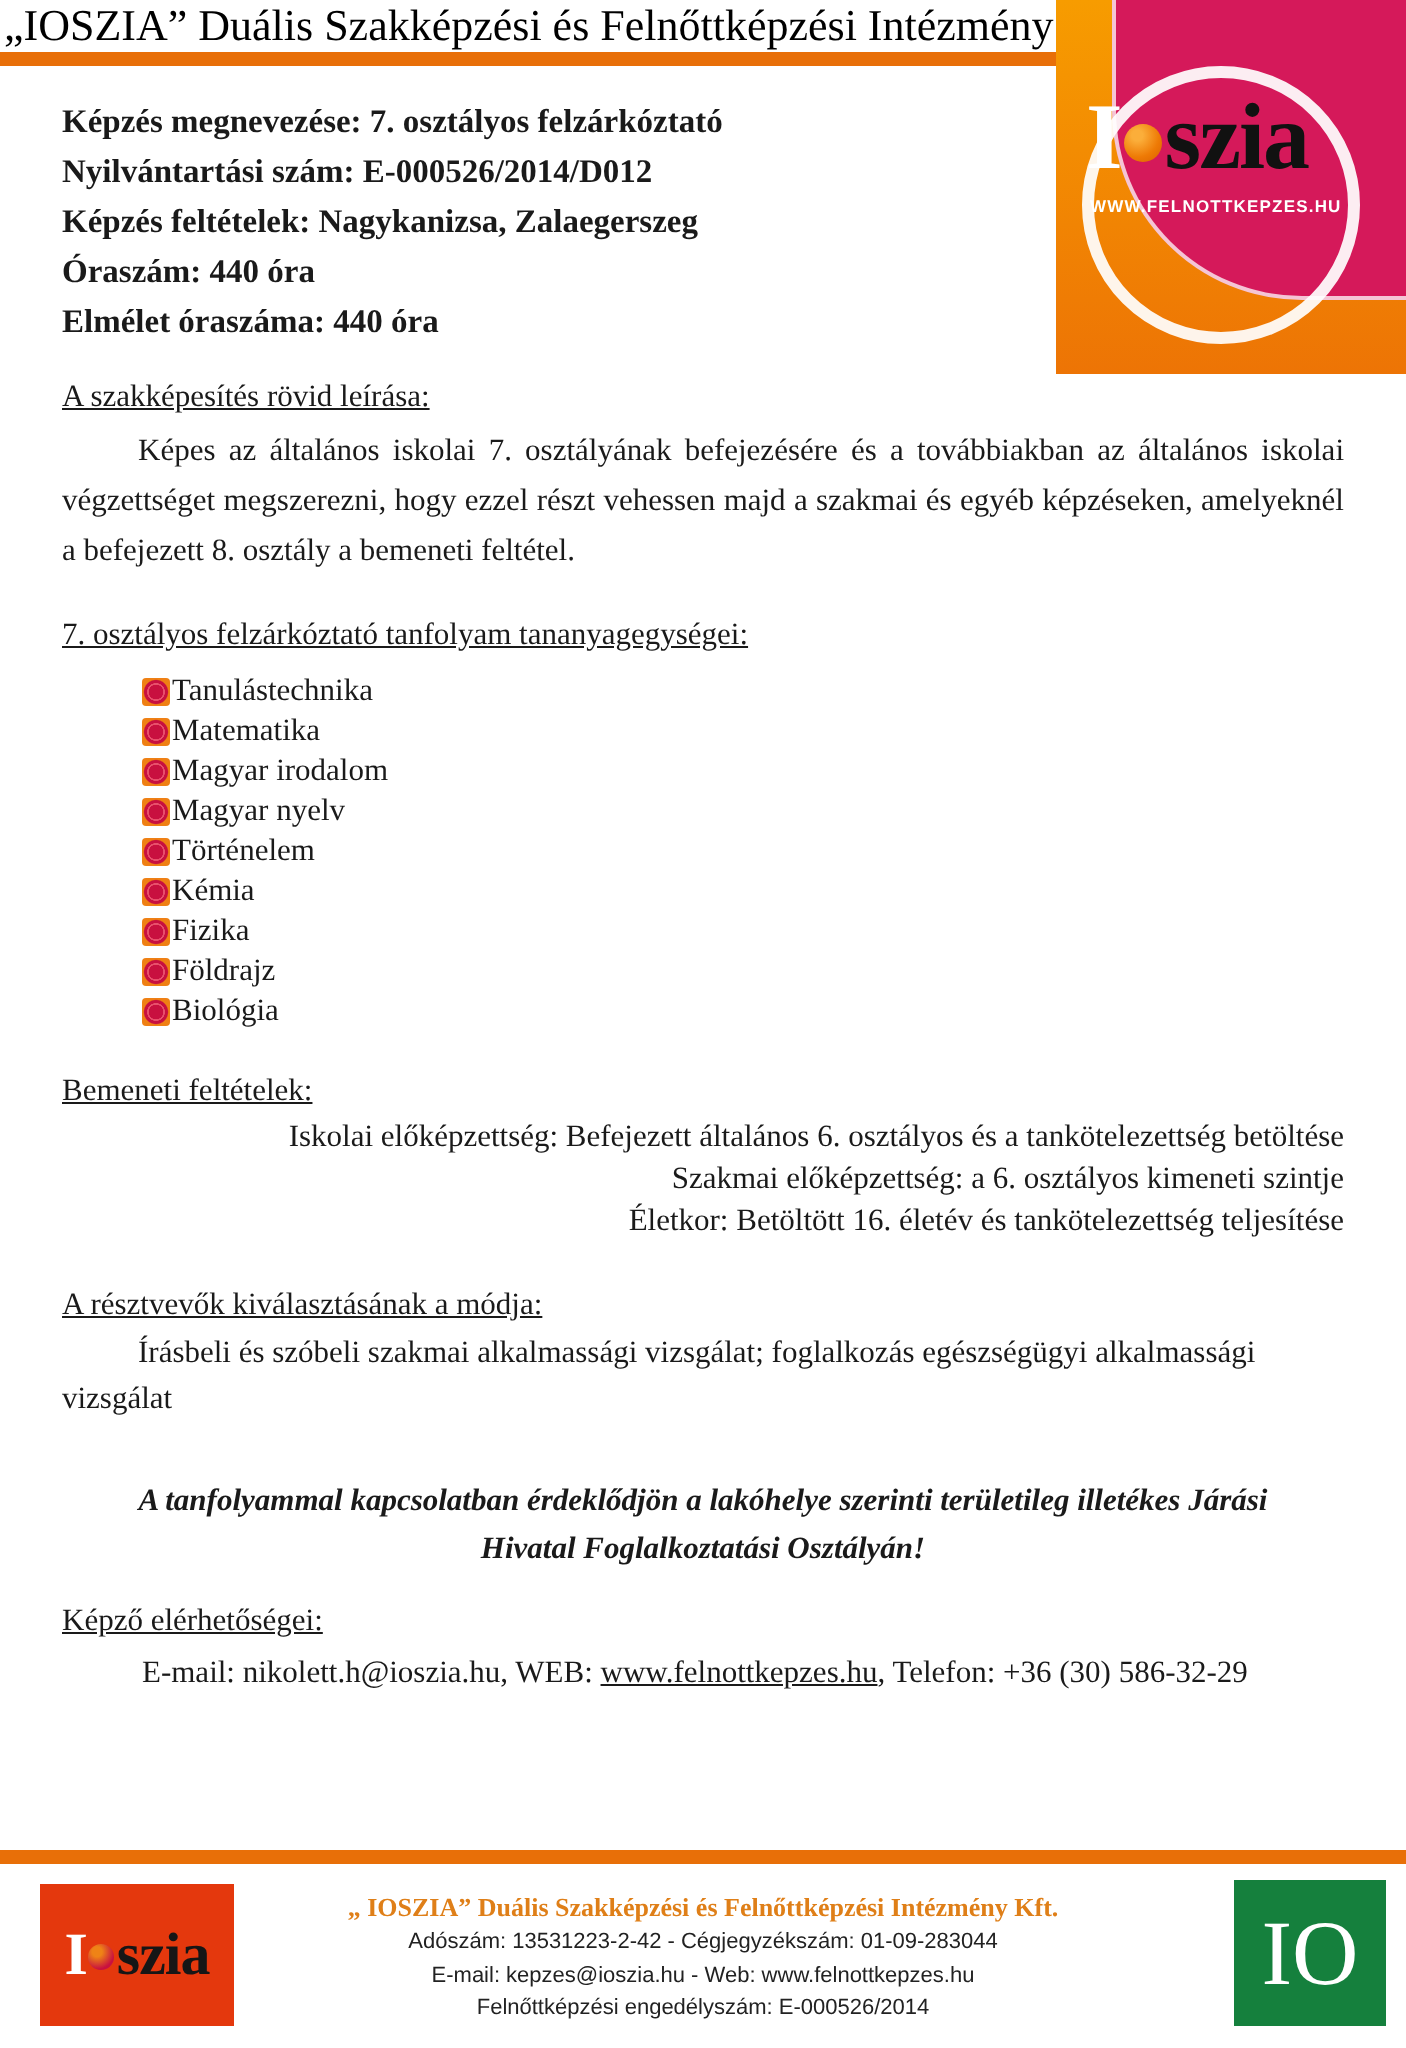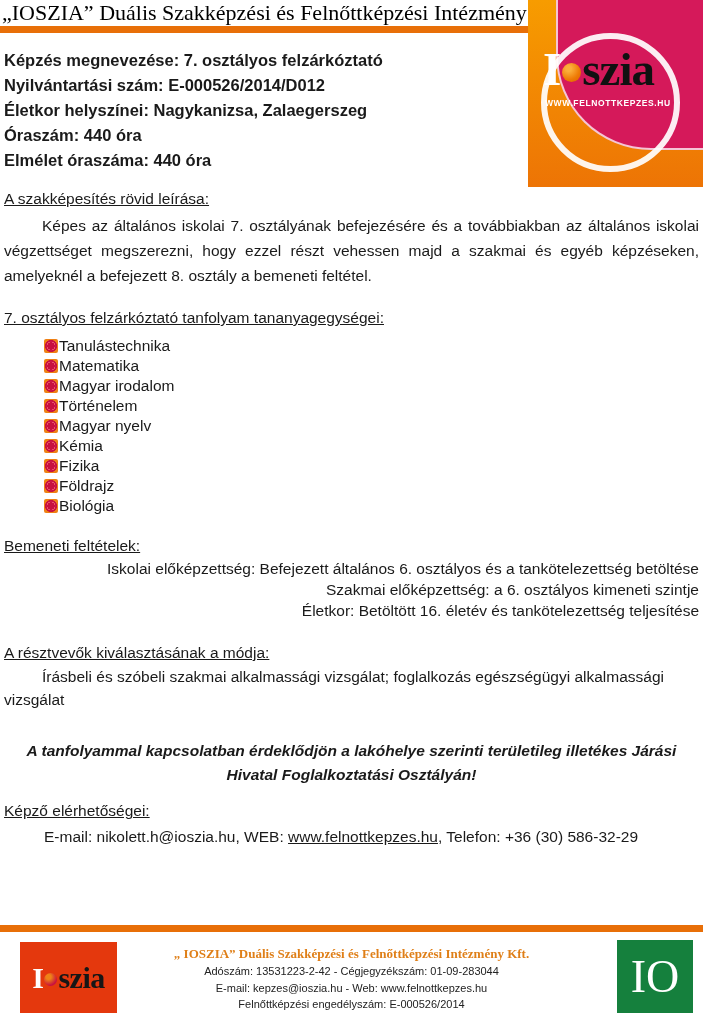--- a/index.html
+++ b/index.html
@@ -43,21 +43,21 @@
     background:radial-gradient(circle at 35% 30%, #FBAE3A 15%, #EE7A05 60%, #D95F00 100%);
     margin:0 1px 4px 2px; vertical-align:middle;
   }
   .logo-szia { color:#111; }
   .logo-url {
     position:absolute; left:17px; top:98px; color:#fff;
     font-size:8.5px; font-weight:bold; letter-spacing:.6px;
   }
 
   
-  .content { padding:0 4px; }
+  .content { padding:0 31px;font-family:Liberation Serif, serif; }
   .info { margin-top:15px; font-weight:bold; font-size:16.5px; line-height:25px; }
   .sec-heading { text-decoration:underline; font-size:15.5px; line-height:20px; }
   .h-desc  { margin-top:16px; }
   .h-units { margin-top:20px; }
   .h-entry { margin-top:20px; }
   .h-sel   { margin-top:22px; }
   .h-contact { margin-top:14px; }
   .desc-body {
     margin-top:4px; font-size:15.5px; line-height:25px;
     text-align:justify; text-indent:38px;
@@ -121,21 +121,21 @@
     <div class="logo-ring"></div>
     <div class="logo-wordmark"><span class="logo-i">I</span><span class="logo-o"></span><span class="logo-szia">szia</span></div>
     <div class="logo-url">WWW.FELNOTTKEPZES.HU</div>
   </div>
 
   <div class="content">
 
     <div class="info">
       <div>Képzés megnevezése: 7. osztályos felzárkóztató</div>
       <div>Nyilvántartási szám: E-000526/2014/D012</div>
-      <div>Életkor helyszínei: Nagykanizsa, Zalaegerszeg</div>
+      <div>Képzés feltételek: Nagykanizsa, Zalaegerszeg</div>
       <div>Óraszám: 440 óra</div>
       <div>Elmélet óraszáma: 440 óra</div>
     </div>
 
     <div class="sec-heading h-desc">A szakképesítés rövid leírása:</div>
     <div class="desc-body">Képes az általános iskolai 7. osztályának befejezésére és a továbbiakban az általános iskolai végzettséget megszerezni, hogy ezzel részt vehessen majd a szakmai és egyéb képzéseken, amelyeknél a befejezett 8. osztály a bemeneti feltétel.</div>
 
     <div class="sec-heading h-units">7. osztályos felzárkóztató tanfolyam tananyagegységei:</div>
     <ul class="units-list">
       <li>
@@ -145,25 +145,25 @@
       <li>
           <span class="unit-icon"></span>
           <span>Matematika</span>
         </li>
       <li>
           <span class="unit-icon"></span>
           <span>Magyar irodalom</span>
         </li>
       <li>
           <span class="unit-icon"></span>
+          <span>Magyar nyelv</span>
+        </li>
+      <li>
+          <span class="unit-icon"></span>
           <span>Történelem</span>
-        </li>
-      <li>
-          <span class="unit-icon"></span>
-          <span>Magyar nyelv</span>
         </li>
       <li>
           <span class="unit-icon"></span>
           <span>Kémia</span>
         </li>
       <li>
           <span class="unit-icon"></span>
           <span>Fizika</span>
         </li>
       <li>

